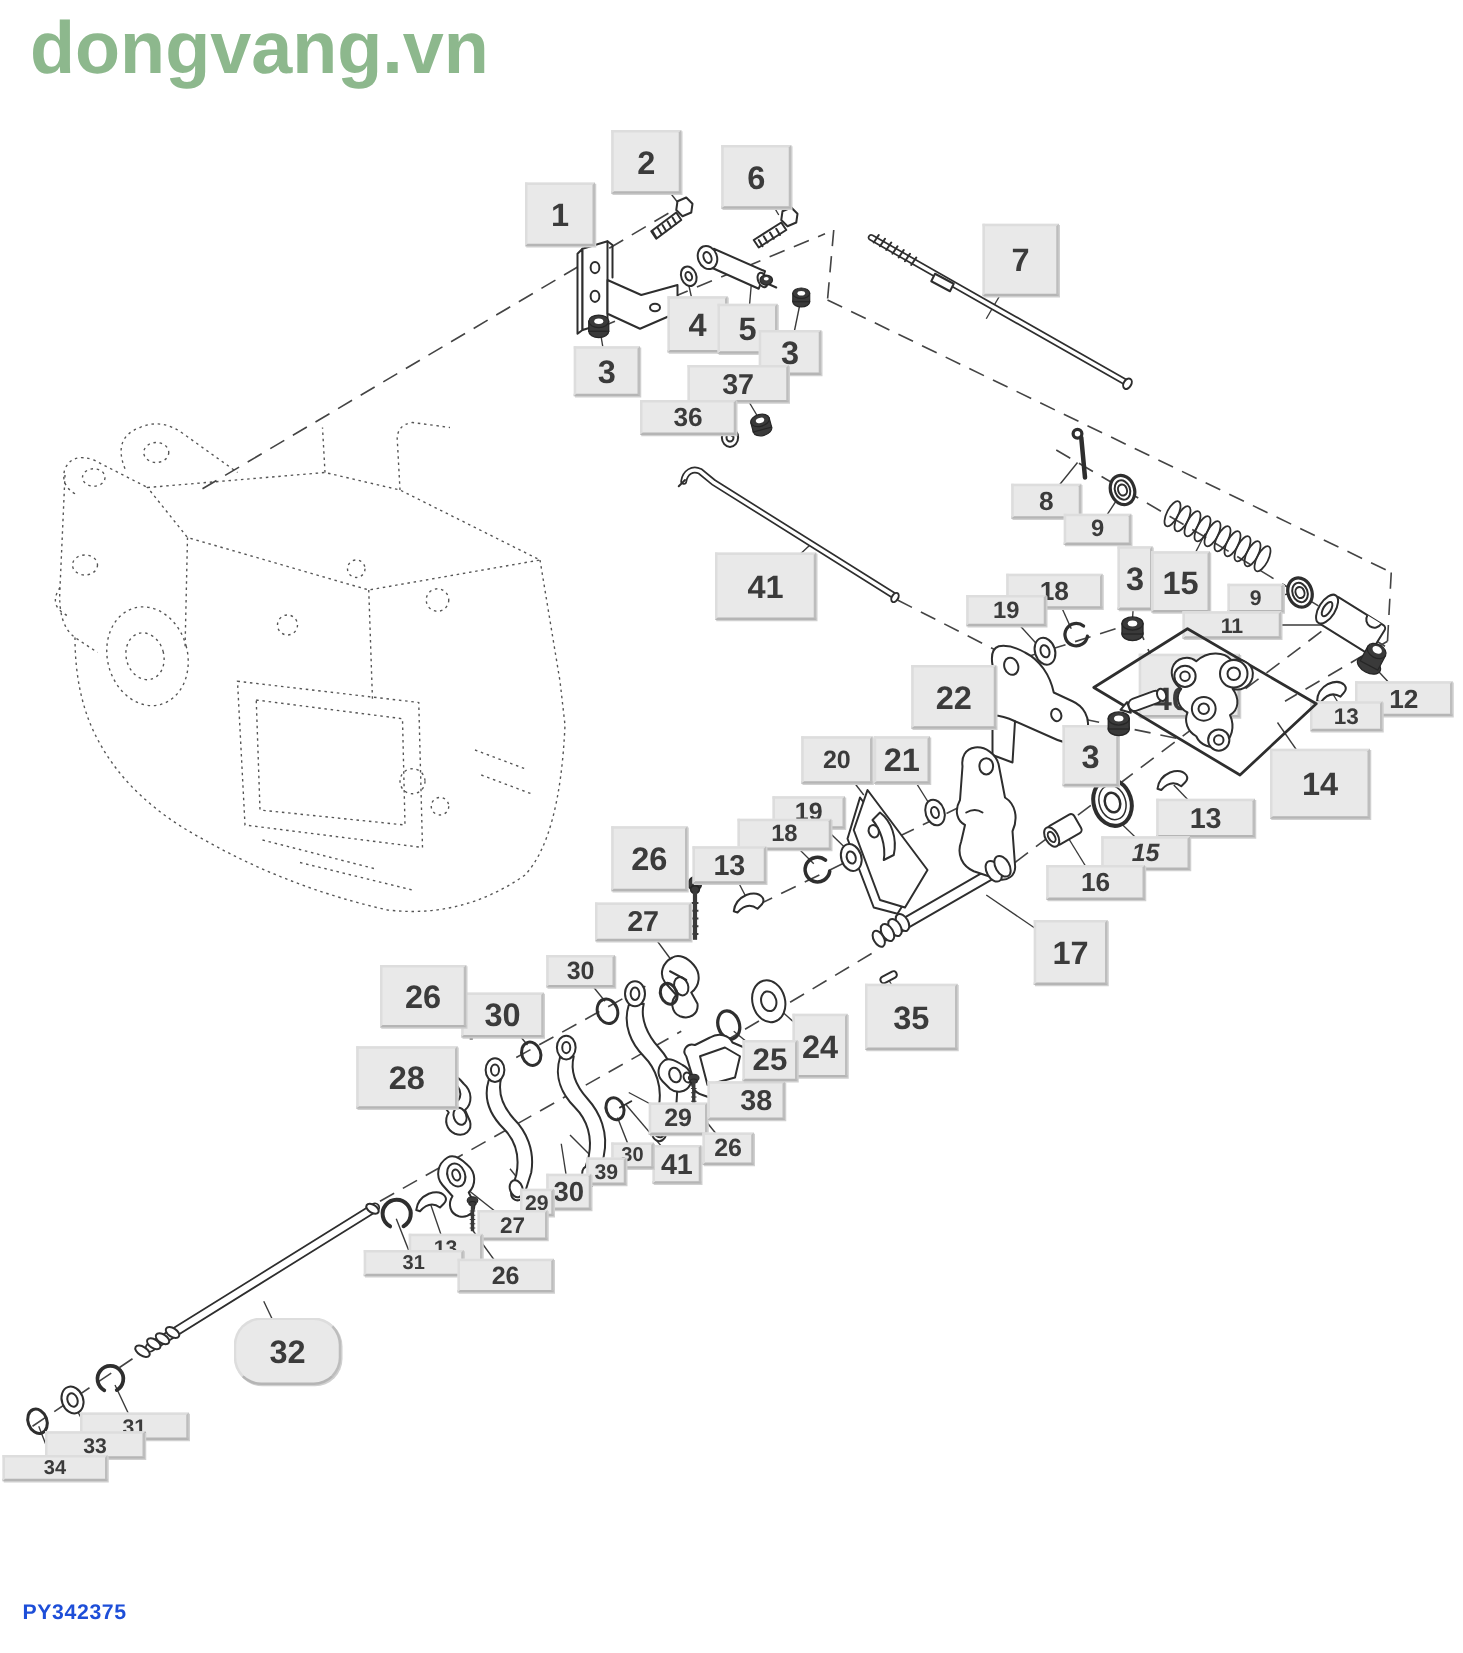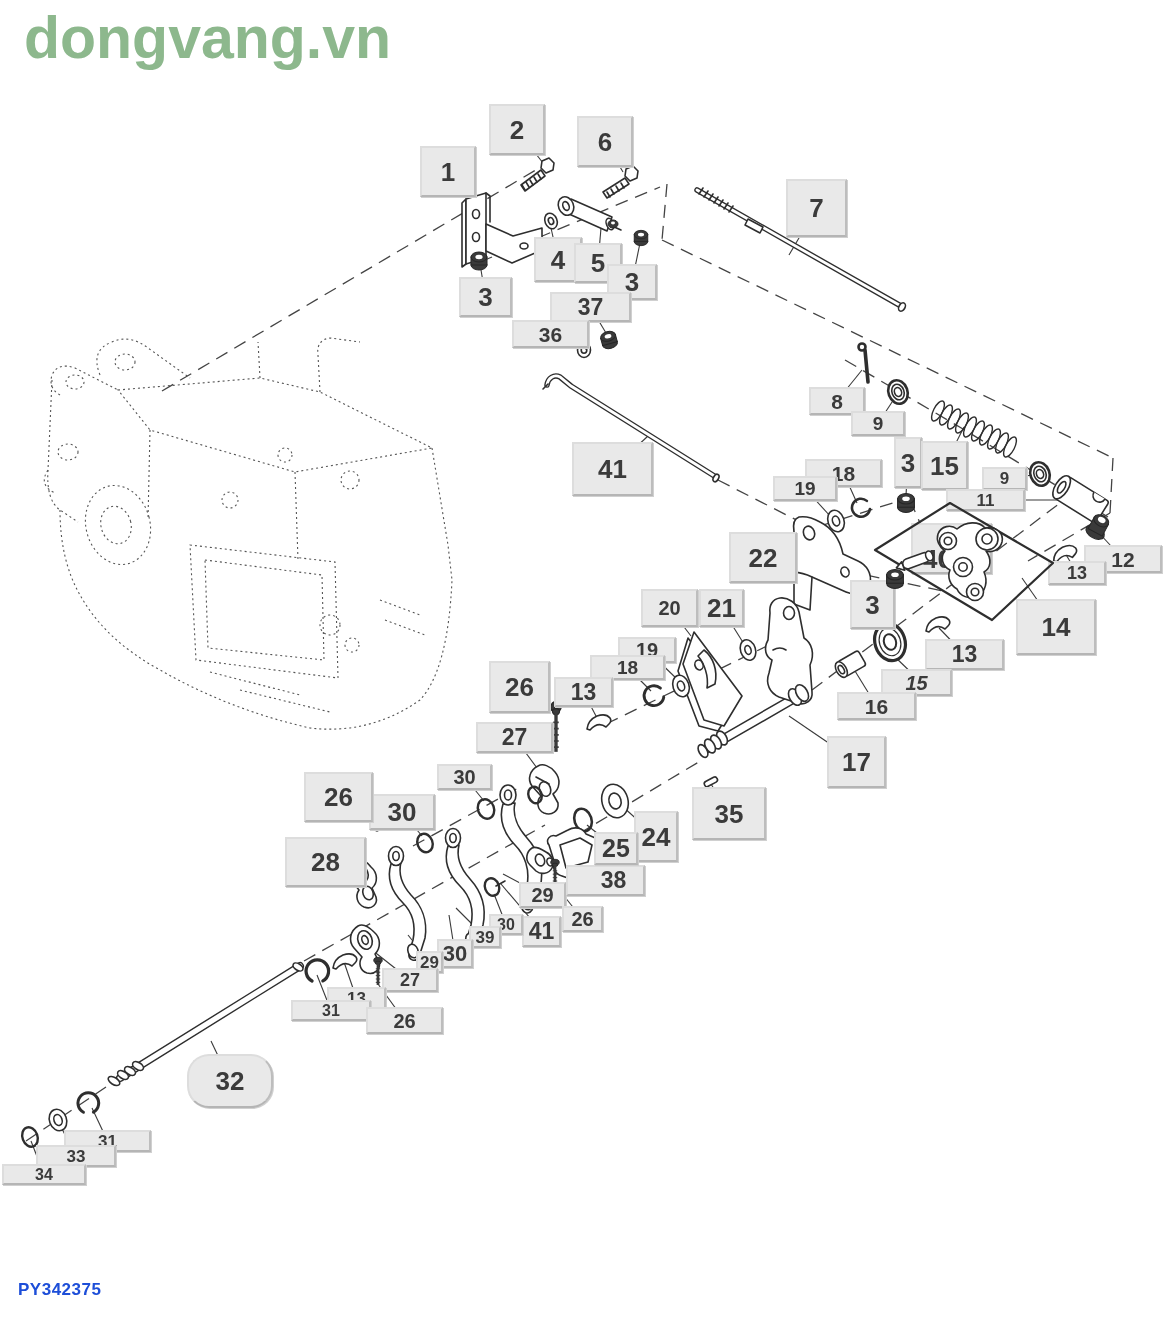--- a/index.html
+++ b/index.html
@@ -496,21 +496,21 @@
   </div>
       <div class="callout" style="left: 304px; top: 772px; width: 69px; height: 50px;">
     <span style="font-size: 26px;">26</span>
   </div>
       <div class="callout" style="left: 285px; top: 837px; width: 81px; height: 50px; align-items: center;">
     <span style="font-size: 26px;">28</span>
   </div>
       <div class="callout" style="left: 519px; top: 882px; width: 47px; height: 26px;">
     <span style="font-size: 20px;">29</span>
   </div>
-      <div class="callout" style="left: 566px; top: 865px; width: 79px; height: 31px; padding-left: 16px;">
+      <div class="callout" style="left: 566px; top: 865px; width: 62px; height: 31px; padding-left: 16px;">
     <span style="font-size: 23px;">38</span>
   </div>
       <div class="callout" style="left: 562px; top: 906px; width: 41px; height: 26px;">
     <span style="font-size: 20px;">26</span>
   </div>
       <div class="callout" style="left: 522px; top: 916px; width: 39px; height: 31px;">
     <span style="font-size: 23px;">41</span>
   </div>
       <div class="callout" style="left: 489px; top: 914px; width: 34px; height: 21px;">
     <span style="font-size: 16px;">30</span>

